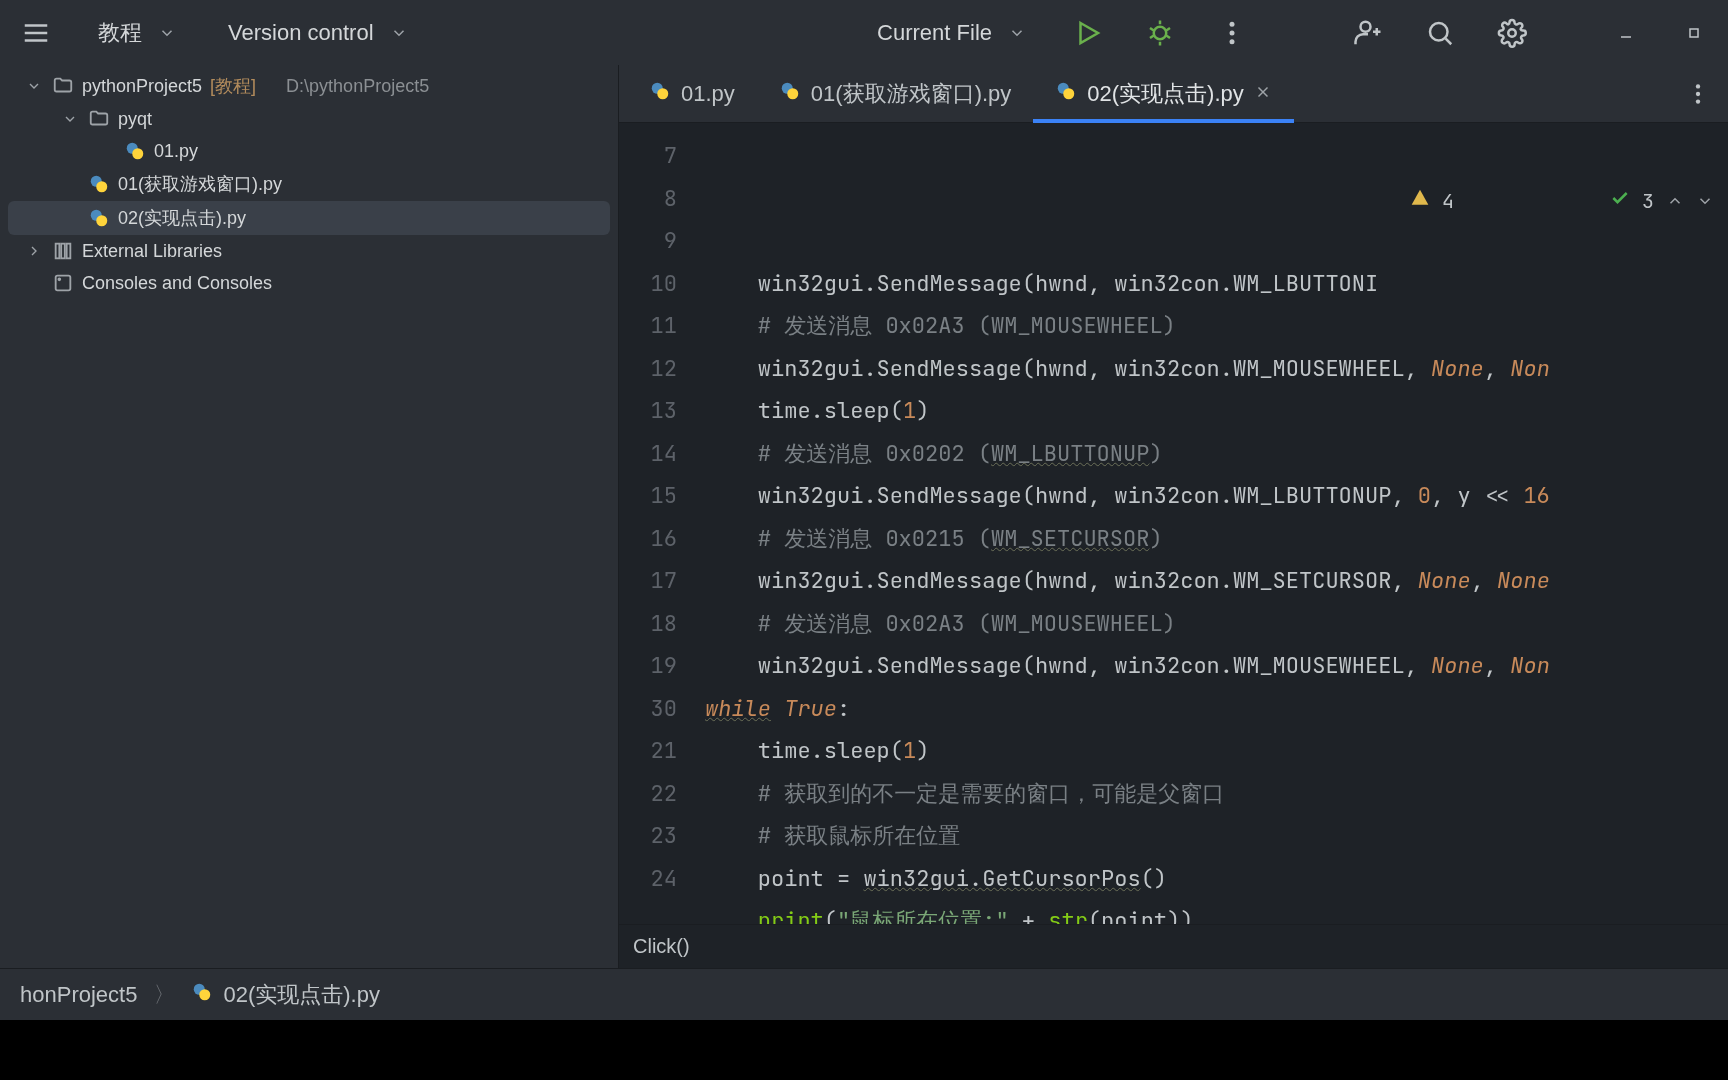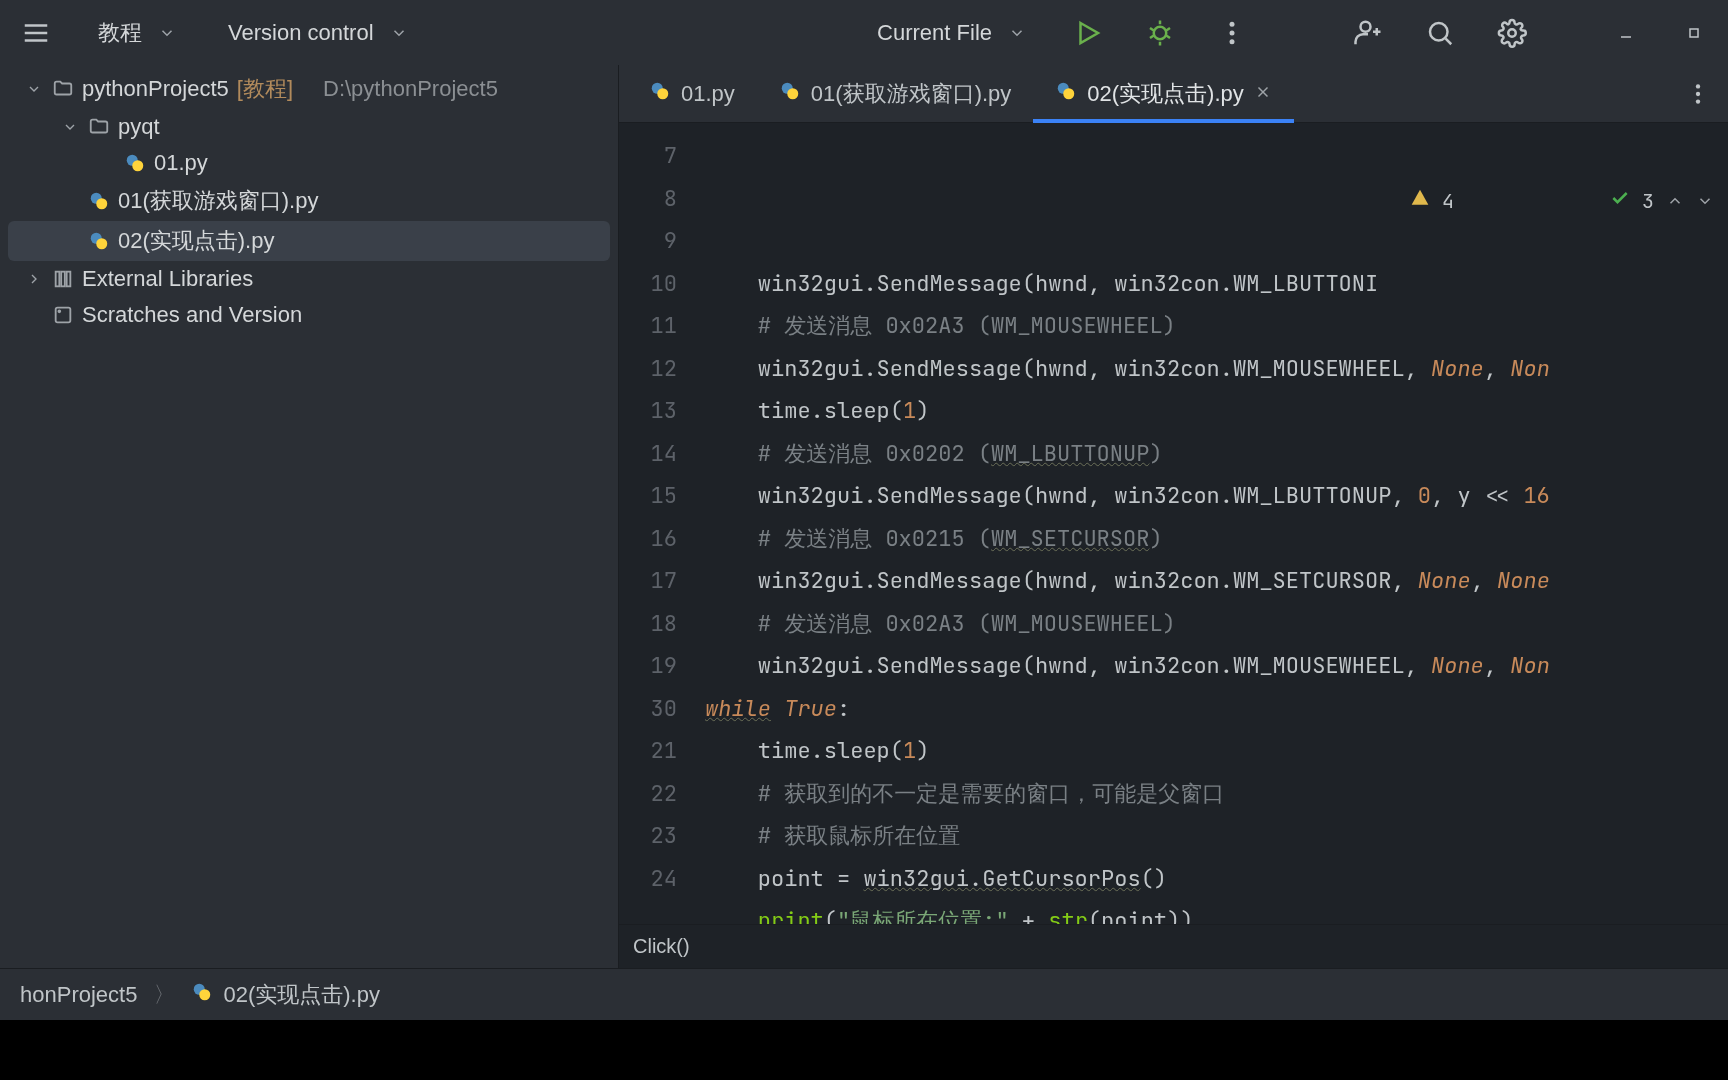--- a/index.html
+++ b/index.html
@@ -48,21 +48,21 @@
 .sidebar-header {
   padding: 18px 22px 18px 24px;
   display: flex; align-items: center; gap: 12px;
   font-size: 26px; font-weight: 500;
 }
 .sidebar-header .chev-down { width: 22px; height: 22px; }
 .tree { flex: 1; overflow: auto; padding: 4px 8px; }
 .tree-row {
   display: flex; align-items: center; gap: 8px;
   padding: 5px 8px; border-radius: 6px;
-  font-size: 22px; white-space: nowrap; cursor: pointer;
+  font-size: 18px; white-space: nowrap; cursor: pointer;
 }
 .tree-row.selected { background: #3a4049; }
 .tree-row .indent { display: inline-block; }
 .tree-row .caret { width: 20px; display: inline-flex; justify-content: center; }
 .tree-row .caret svg { width: 16px; height: 16px; }
 .tree-row .file-ico { width: 22px; height: 22px; display: inline-flex; align-items: center; justify-content: center; }
 .tree-row .label { color: #d4d7d9; }
 .tree-row .suffix { color: #8b8f93; margin-left: 22px; }
 .tree-row .bracket { color: #b28b5c; }
 
@@ -317,21 +317,21 @@
         </div>
         <div class="tree-row">
           <span class="indent" style="width: 0px;"></span>
           <span class="caret"></span>
           <span class="file-ico">
             <svg viewBox="0 0 24 24" fill="none" stroke="#9ea3a8" stroke-width="2" style="width:22px;height:22px">
               <rect x="4" y="4" width="16" height="16" rx="2"></rect>
               <circle cx="8" cy="8" r="1" fill="#4b8bbe"></circle>
             </svg>
           </span>
-          <span class="label">Scratches and Version</span>
+          <span class="label">Consoles and Consoles</span>
         </div>
       </div>
   </div>
 
   <div class="editor">
     <div class="tabs" id="tabs">
         <div class="tab">
           <span class="file-ico"><svg class="pyico" viewBox="0 0 24 24" style="width:22px;height:22px">
               <circle class="blue" cx="9" cy="9" r="6" fill="#4b8bbe"></circle>
               <circle class="yellow" cx="15" cy="15" r="6" fill="#ffd43b"></circle>

